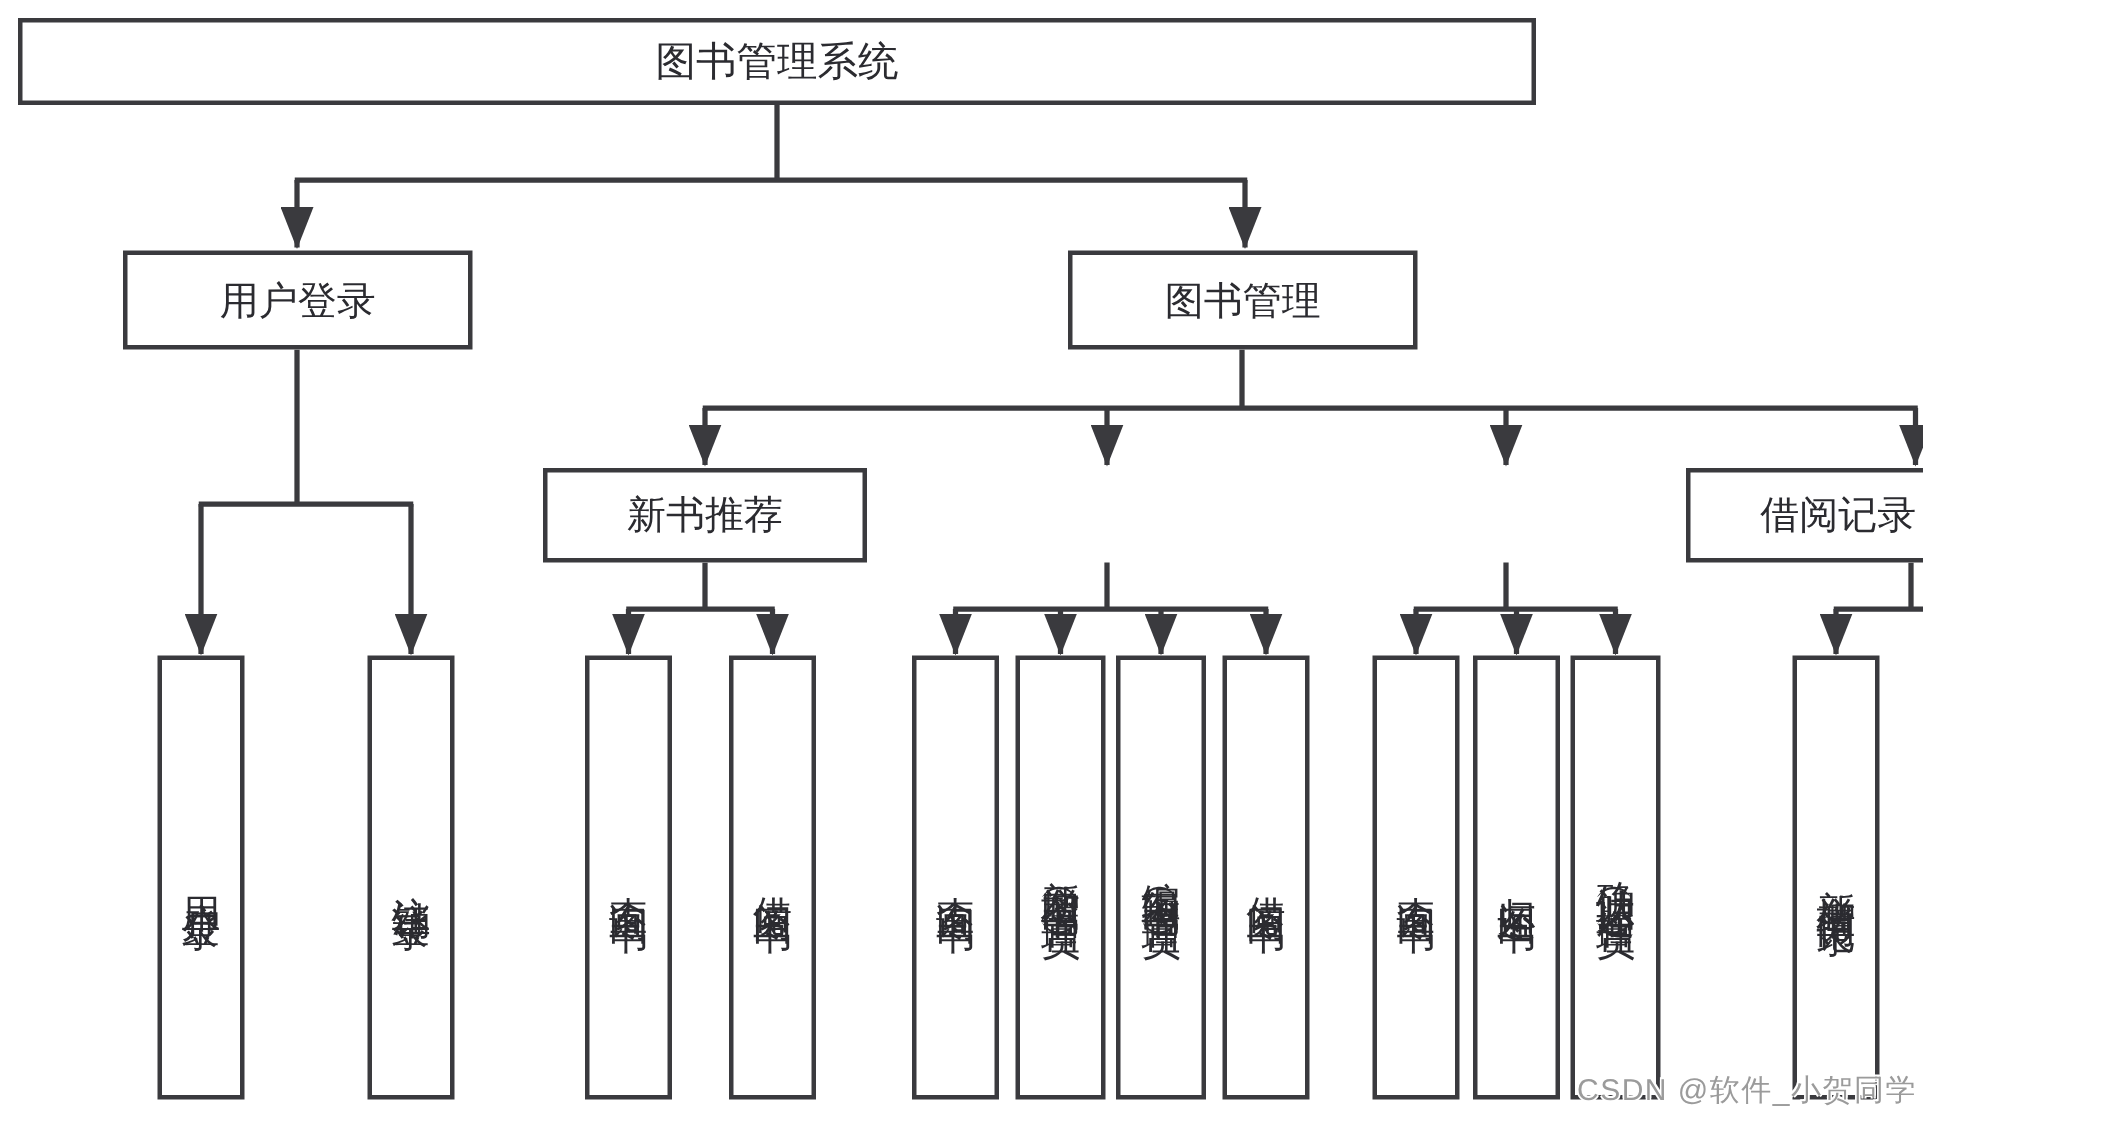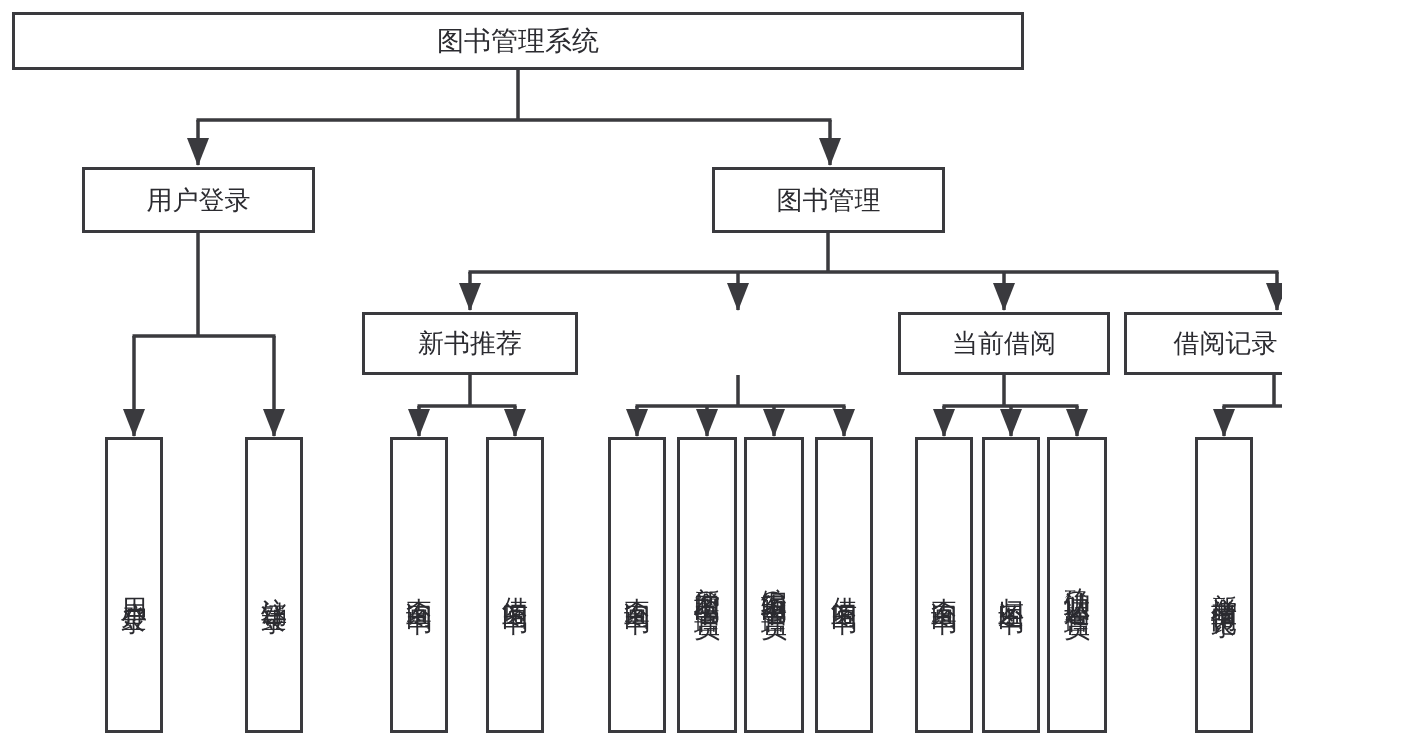--- a/index.html
+++ b/index.html
@@ -94,23 +94,20 @@
   <div class="box lvl2" style="left:82px;">
     <span class="hlabel">用户登录</span>
   </div>
   <div class="box lvl2" style="left:712px;">
     <span class="hlabel">图书管理</span>
   </div>
 
   <div class="box lvl3" style="left:362px;width:216px;">
     <span class="hlabel">新书推荐</span>
   </div>
-  <div class="box lvl3" style="left:898px;width:212px;">
-    <span class="hlabel">当前借阅</span>
-  </div>
   <div class="box lvl3" style="left:1124px;width:203px;">
     <span class="hlabel">借阅记录</span>
   </div>
 
   <div class="box leaf" style="left:105px;">
     <span class="vtext">用户登录</span>
   </div>
   <div class="box leaf" style="left:245px;">
     <span class="vtext">注销登录</span>
   </div>
@@ -145,13 +142,14 @@
     <span class="vtext">确认归还（管理员）</span>
   </div>
 
   <div class="box leaf" style="left:1195px;">
     <span class="vtext">新增借阅记录</span>
   </div>
   <div class="box leaf" style="left:1313px;">
     <span class="vtext">查询借阅记录</span>
   </div>
 
+  <div class="watermark">CSDN @软件_小贺同学</div>
 </div>
 
 </body></html>

